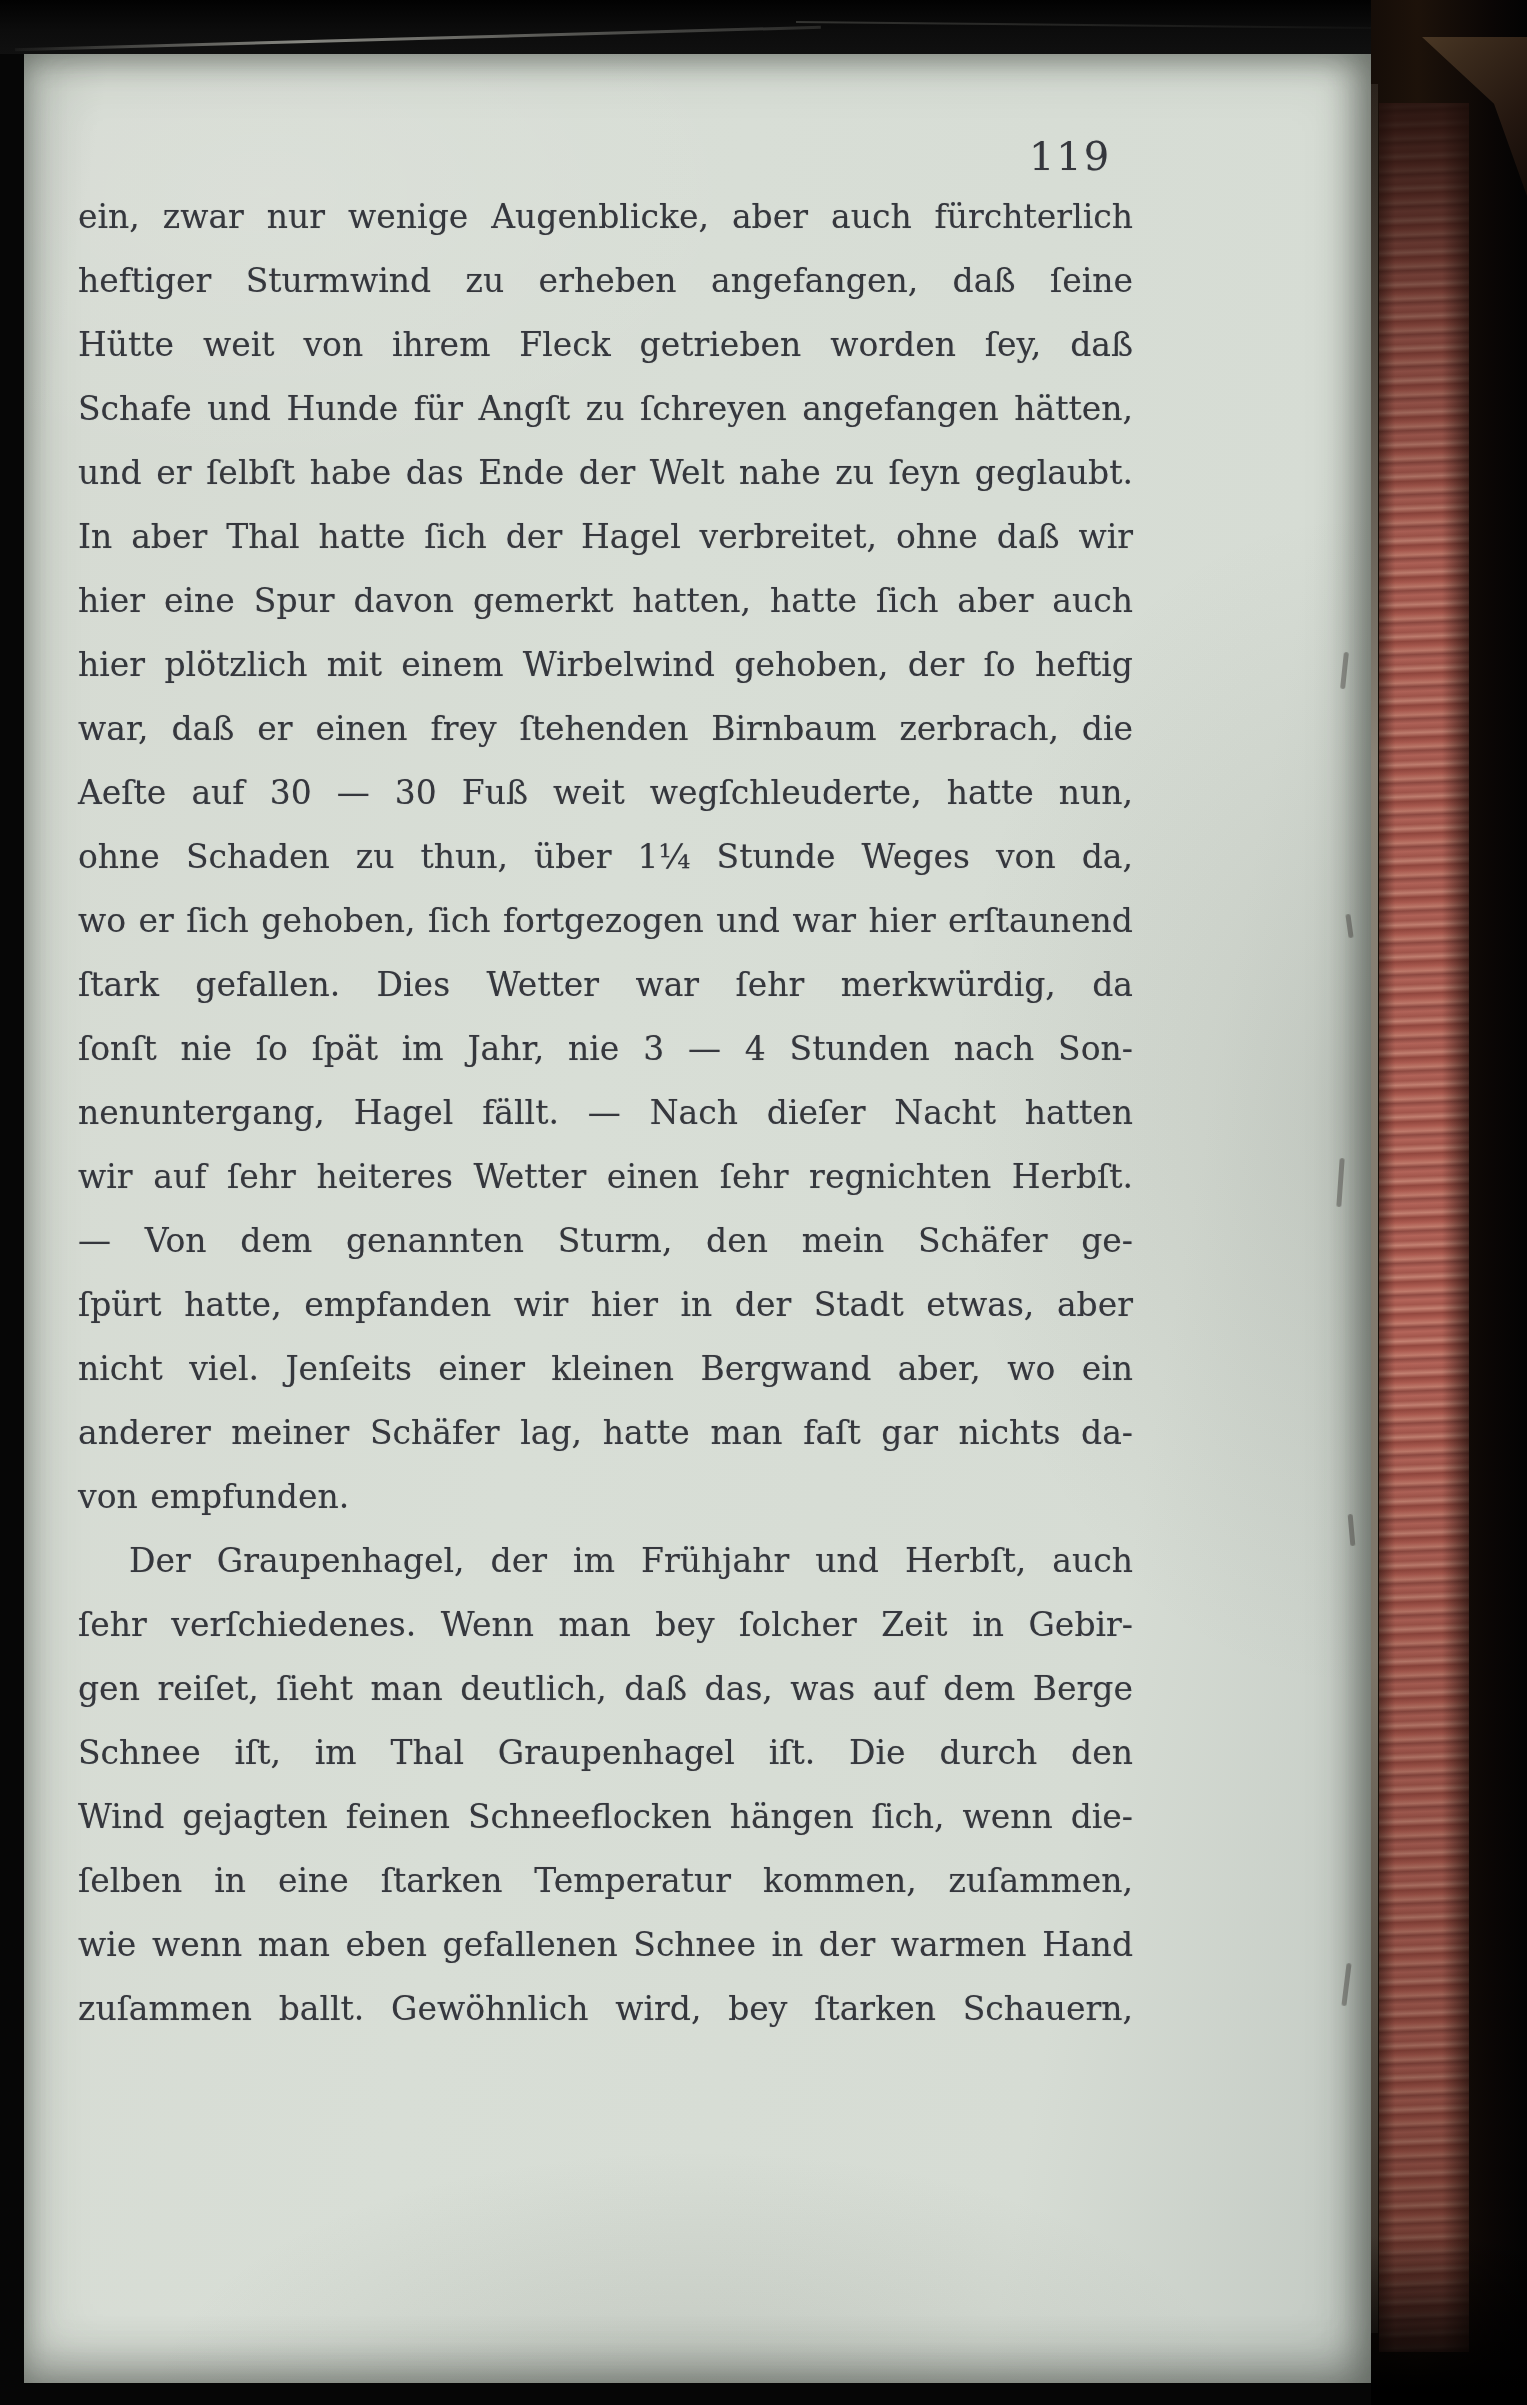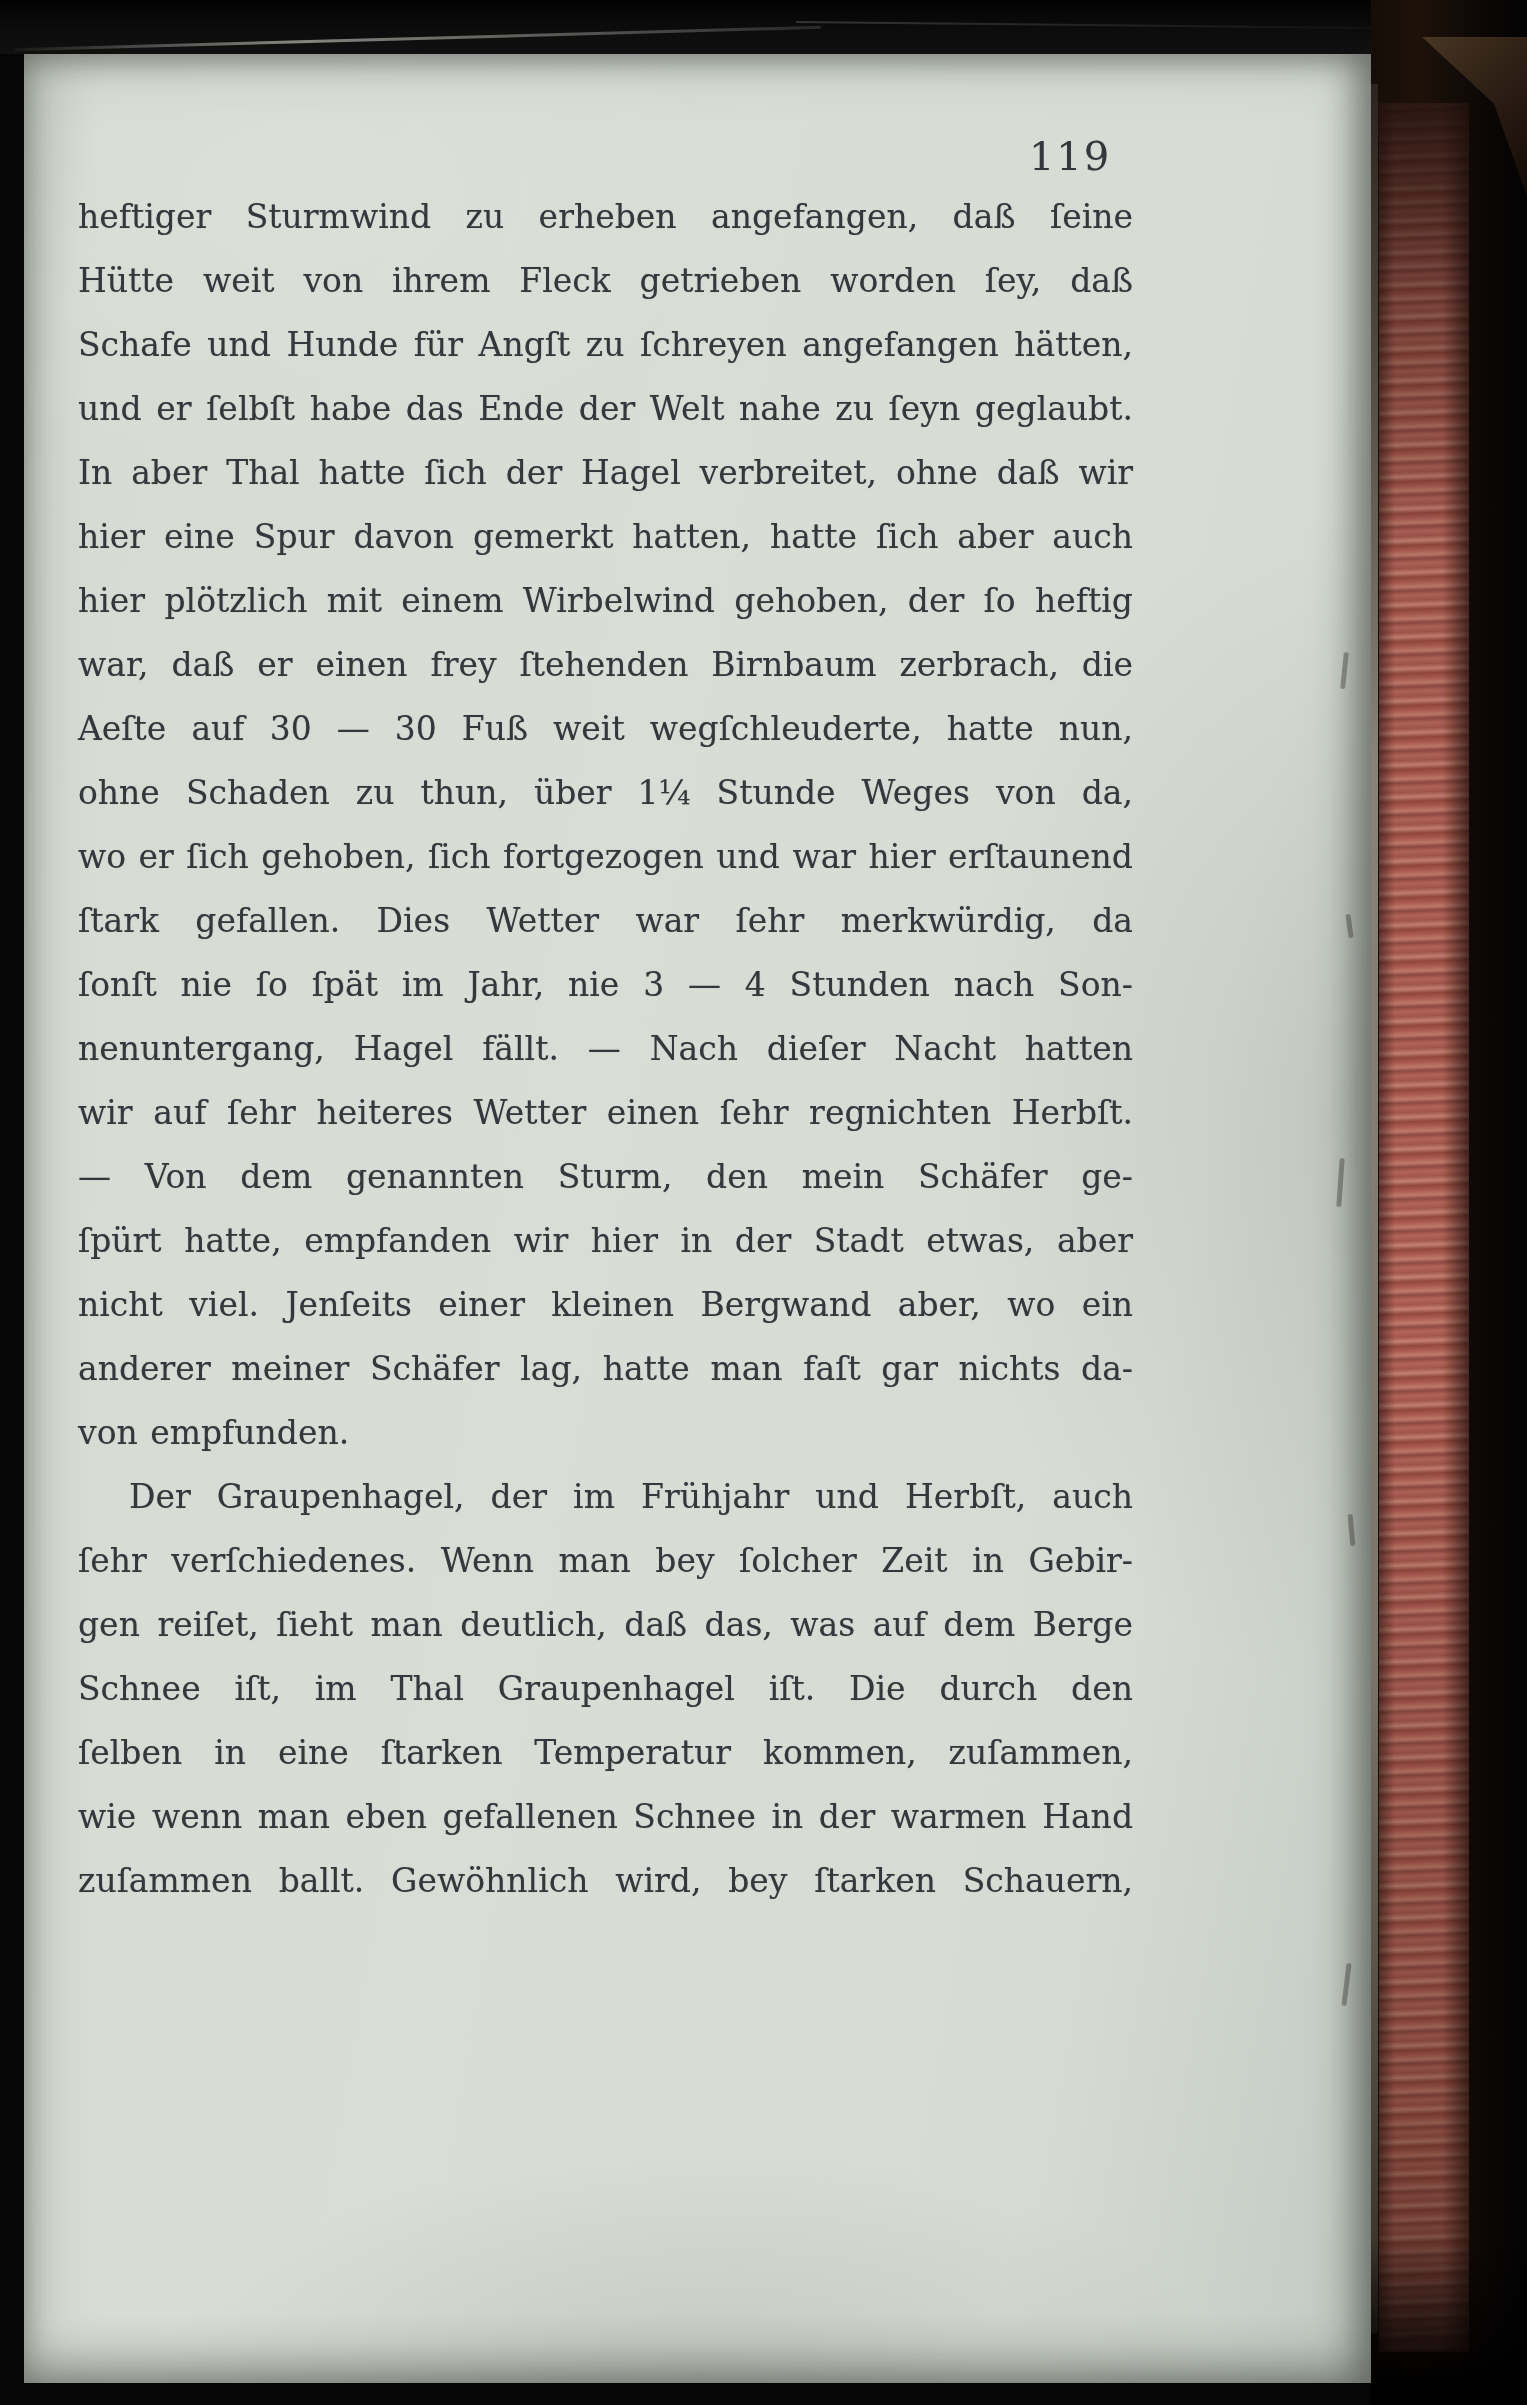--- a/index.html
+++ b/index.html
@@ -148,20 +148,21 @@
 <body style="--background: #060606; --paper: #d8ded6; --ink: #35373d; --fore-edge-red: #ad5c51; --cover-brown: #2a1a10;">
 
 <div class="top-cover">
   <div class="cover-line"></div>
   <div class="cover-line2"></div>
 </div>
 
 <div class="page">
   <div class="page-number">119</div>
   <div class="text">
+      <div class="line">ein, zwar nur wenige Augenblicke, aber auch fürchterlich</div>
       <div class="line">heftiger Sturmwind zu erheben angefangen, daß ſeine</div>
       <div class="line">Hütte weit von ihrem Fleck getrieben worden ſey, daß</div>
       <div class="line">Schafe und Hunde für Angſt zu ſchreyen angefangen hätten,</div>
       <div class="line">und er ſelbſt habe das Ende der Welt nahe zu ſeyn geglaubt.</div>
       <div class="line">In aber Thal hatte ſich der Hagel verbreitet, ohne daß wir</div>
       <div class="line">hier eine Spur davon gemerkt hatten, hatte ſich aber auch</div>
       <div class="line">hier plötzlich mit einem Wirbelwind gehoben, der ſo heftig</div>
       <div class="line">war, daß er einen frey ſtehenden Birnbaum zerbrach, die</div>
       <div class="line">Aeſte auf 30 — 30 Fuß weit wegſchleuderte, hatte nun,</div>
       <div class="line">ohne Schaden zu thun, über 1¼ Stunde Weges von da,</div>
@@ -172,20 +173,21 @@
       <div class="line">wir auf ſehr heiteres Wetter einen ſehr regnichten Herbſt.</div>
       <div class="line">— Von dem genannten Sturm, den mein Schäfer ge-</div>
       <div class="line">ſpürt hatte, empfanden wir hier in der Stadt etwas, aber</div>
       <div class="line">nicht viel. Jenſeits einer kleinen Bergwand aber, wo ein</div>
       <div class="line">anderer meiner Schäfer lag, hatte man faſt gar nichts da-</div>
       <div class="line short">von empfunden.</div>
       <div class="line indent">Der Graupenhagel, der im Frühjahr und Herbſt, auch</div>
       <div class="line">ſehr verſchiedenes. Wenn man bey ſolcher Zeit in Gebir-</div>
       <div class="line">gen reiſet, ſieht man deutlich, daß das, was auf dem Berge</div>
       <div class="line">Schnee iſt, im Thal Graupenhagel iſt. Die durch den</div>
+      <div class="line">Wind gejagten feinen Schneeflocken hängen ſich, wenn die-</div>
       <div class="line">ſelben in eine ſtarken Temperatur kommen, zuſammen,</div>
       <div class="line">wie wenn man eben gefallenen Schnee in der warmen Hand</div>
       <div class="line">zuſammen ballt. Gewöhnlich wird, bey ſtarken Schauern,</div>
     </div>
   <div class="speck s1"></div>
   <div class="speck s2"></div>
   <div class="speck s3"></div>
   <div class="speck s4"></div>
   <div class="speck s5"></div>
 </div>

